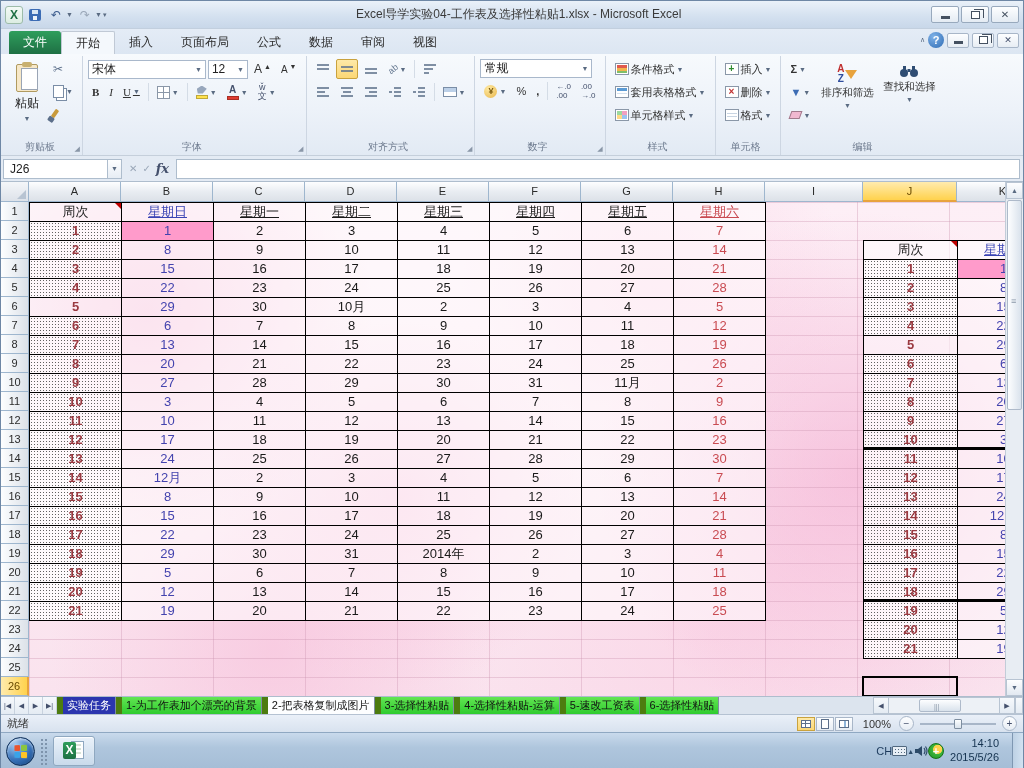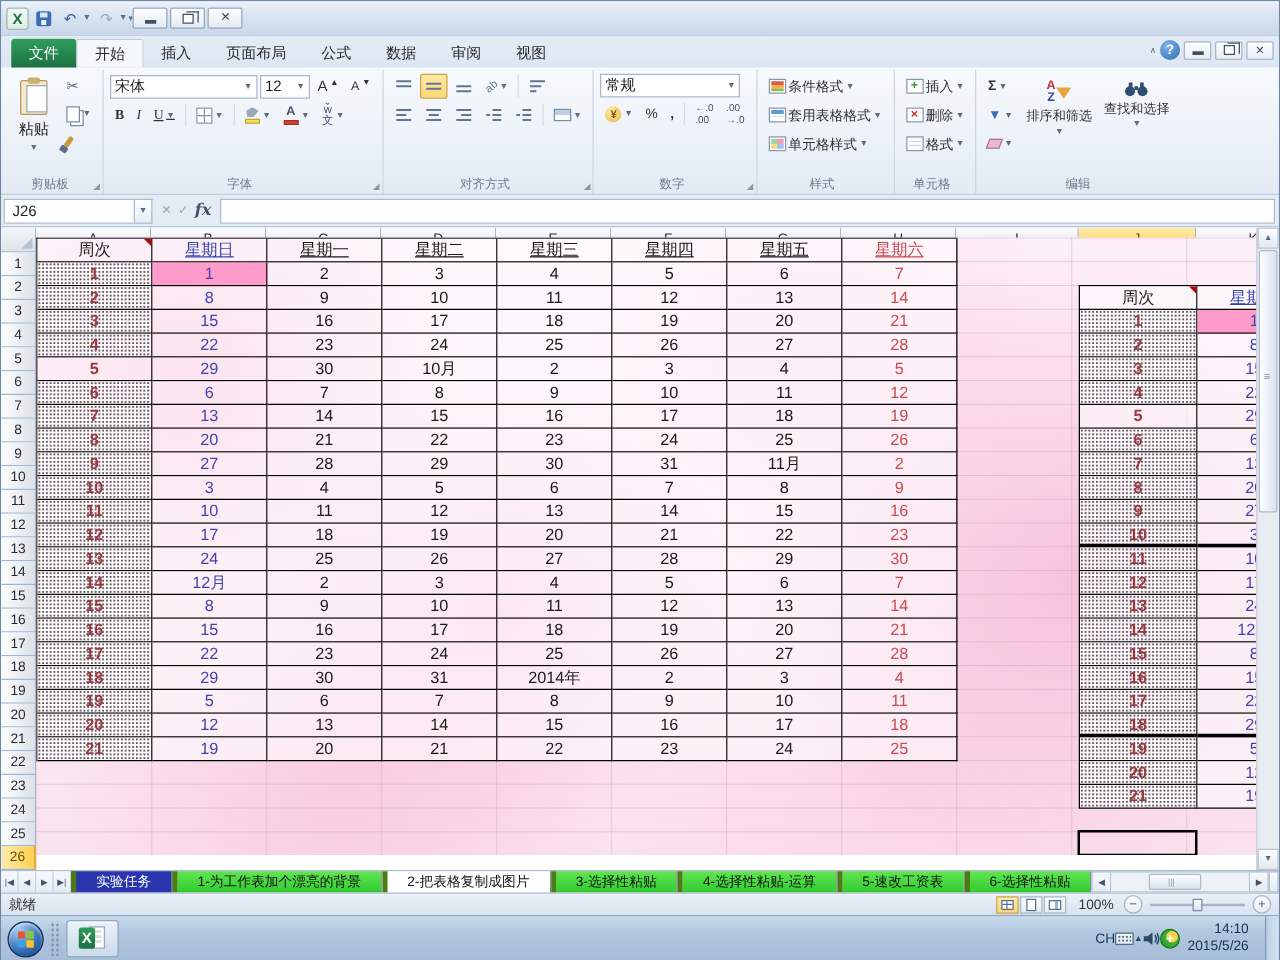--- a/index.html
+++ b/index.html
@@ -104,21 +104,21 @@
 
 .gridwrap{height:514px;flex:0 0 514px;position:relative;background:#fff;overflow:hidden}
 .corner{position:absolute;left:0;top:0;width:28px;height:20px;background:linear-gradient(#F4F6F9,#DDE2E9);border-right:1px solid #9EB6CE;border-bottom:1px solid #9EB6CE}
 .corner::after{content:"";position:absolute;right:2px;bottom:2px;border-left:9px solid transparent;border-bottom:9px solid #B8C4D2}
 #colheaders{position:absolute;left:28px;top:0;height:20px;display:flex;overflow:hidden;width:978px}
 .ch{height:20px;border-right:1px solid #9EB6CE;border-bottom:1px solid #9EB6CE;background:linear-gradient(#FDFEFF,#E9EDF2 50%,#DCE1E8);font-size:11px;color:#2B2B2B;text-align:center;line-height:19px;flex:0 0 auto}
 .ch.sel{background:linear-gradient(#FFEBAE,#FFD24D);border-bottom:2px solid #E8A33D;color:#6A4A00}
 #rowheaders{position:absolute;left:0;top:20px;width:28px}
 .rh{height:19px;border-right:1px solid #9EB6CE;border-bottom:1px solid #9EB6CE;background:linear-gradient(90deg,#FDFEFF,#E9EDF2 60%,#DCE1E8);font-size:11px;color:#2B2B2B;text-align:center;line-height:18px}
 .rh.sel{background:linear-gradient(90deg,#FFEBAE,#FFD24D);border-right:2px solid #E8A33D;color:#6A4A00}
-.cells{position:absolute;left:28px;top:8px;width:978px;height:494px;overflow:hidden;
+.cells{position:absolute;left:28px;top:20px;width:978px;height:494px;overflow:hidden;
  background-image:
   linear-gradient(to right,rgba(205,150,178,.38) 1px,transparent 1px),
   linear-gradient(to bottom,rgba(205,150,178,.38) 1px,transparent 1px),
   radial-gradient(circle at 12% 22%,rgba(243,160,200,.55),rgba(243,160,200,0) 24%),
   radial-gradient(circle at 38% 60%,rgba(248,190,218,.65),rgba(248,190,218,0) 28%),
   radial-gradient(circle at 64% 18%,rgba(250,200,224,.5),rgba(250,200,224,0) 26%),
   radial-gradient(circle at 85% 55%,rgba(243,165,205,.55),rgba(243,165,205,0) 30%),
   radial-gradient(circle at 25% 90%,rgba(246,180,212,.5),rgba(246,180,212,0) 26%),
   radial-gradient(circle at 70% 88%,rgba(250,205,226,.55),rgba(250,205,226,0) 30%),
   linear-gradient(#FDEFF6,#FAE3EE);
@@ -143,21 +143,21 @@
 .vscroll{position:absolute;right:0;top:0;width:18px;height:514px;background:#E8EDF3;border-left:1px solid #C2CCD8;display:flex;flex-direction:column}
 .varrow{height:17px;background:linear-gradient(#FDFEFF,#E2E9F1);border:1px solid #B8C4D2;font-size:7px;color:#5A6B82;display:flex;align-items:center;justify-content:center}
 .vthumb{height:210px;margin:1px;background:linear-gradient(90deg,#FDFEFF,#D9E2EC);border:1px solid #AEBACA;border-radius:2px;position:relative}
 .vthumb::after{content:"≡";position:absolute;left:3px;top:95px;font-size:9px;color:#8A97A8}
 .vfill{flex:1}
 
 
 .tabsbar{height:18px;flex:0 0 18px;background:#DCE4EE;border-top:1px solid #AEBDCD;display:flex;align-items:stretch;font-size:11px}
 .tnav{display:flex}
 .tn{width:14px;display:flex;align-items:center;justify-content:center;font-size:7px;color:#44506C;border-right:1px solid #C8D2DE;background:linear-gradient(#F6F9FC,#E4EBF3)}
-.stab{padding:0 16px;display:flex;align-items:center;border-right:1px solid #7E8EA0;border-left:4px solid #4d7c0f;white-space:nowrap;color:#111}
+.stab{padding:0 4px;display:flex;align-items:center;border-right:1px solid #7E8EA0;border-left:6px solid #4d7c0f;white-space:nowrap;color:#111}
 .stab.blue{background:#2B35AE;color:#fff}
 .stab.green{background:linear-gradient(#62E552,#2FCB2F)}
 .stab.active{background:#FDFEFF;font-weight:normal}
 .tfill{flex:1}
 .hscroll{display:flex;align-items:stretch}
 .hsbtn{width:16px;display:flex;align-items:center;justify-content:center;font-size:7px;color:#44506C;background:linear-gradient(#F6F9FC,#E4EBF3);border:1px solid #B8C4D2}
 .htrack{width:110px;background:#EDF1F6;border-top:1px solid #B8C4D2;border-bottom:1px solid #B8C4D2;position:relative}
 .hthumb{position:absolute;left:30px;top:1px;bottom:1px;width:42px;background:linear-gradient(#FDFEFF,#D9E2EC);border:1px solid #AEBACA;border-radius:2px}
 .hthumb::after{content:"|||";font-size:7px;color:#8A97A8;position:absolute;left:14px;top:3px}
 .tabsplit{width:8px;background:linear-gradient(#F6F9FC,#E4EBF3);border:1px solid #B8C4D2}
@@ -214,20 +214,21 @@
       <span class="qbtn">
           <span>↶</span>
         </span>
       <span class="qmini">▼</span>
       <span class="qbtn gray">
           <span>↷</span>
         </span>
       <span class="qmini">▼</span>
       <span class="qmini">▾</span>
     </div>
+    <div class="title">Excel导学实验04-工作表及选择性粘贴1.xlsx  -  Microsoft Excel</div>
     <div class="win-controls">
       <span class="wbtn">
           <span class="minbar"></span>
         </span>
       <span class="wbtn">
           <span class="restico"></span>
         </span>
       <span class="wbtn">✕</span>
     </div>
   </div>

